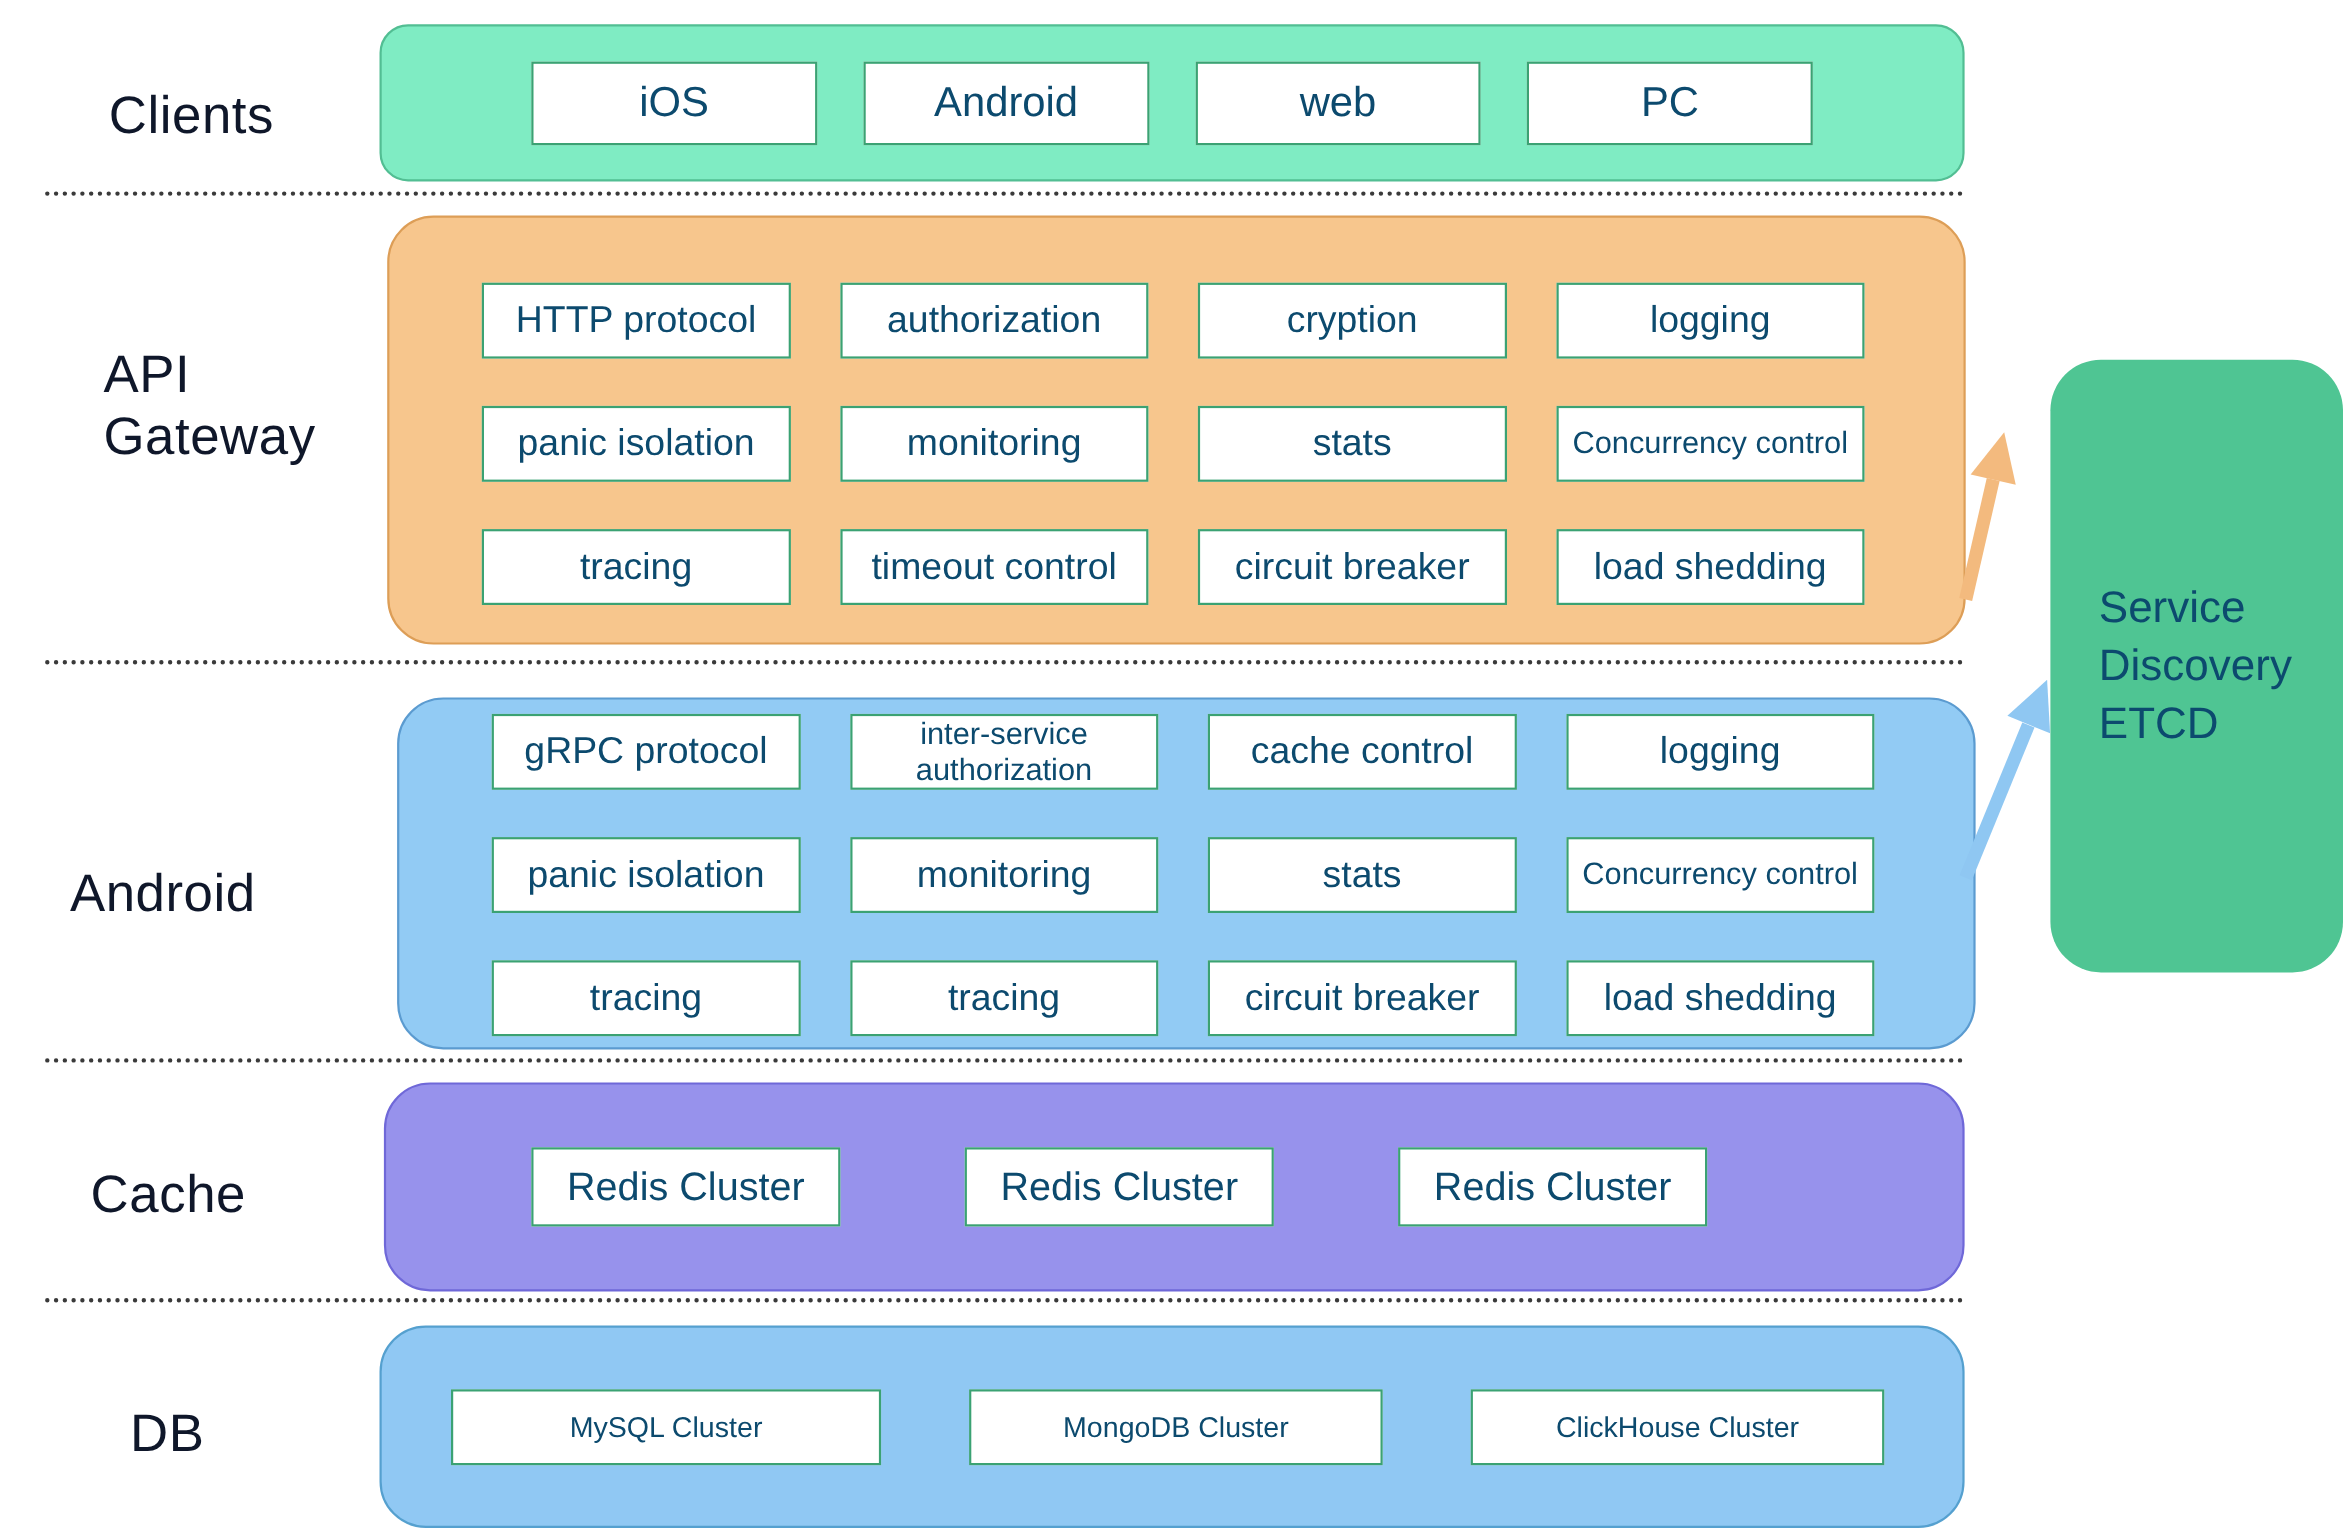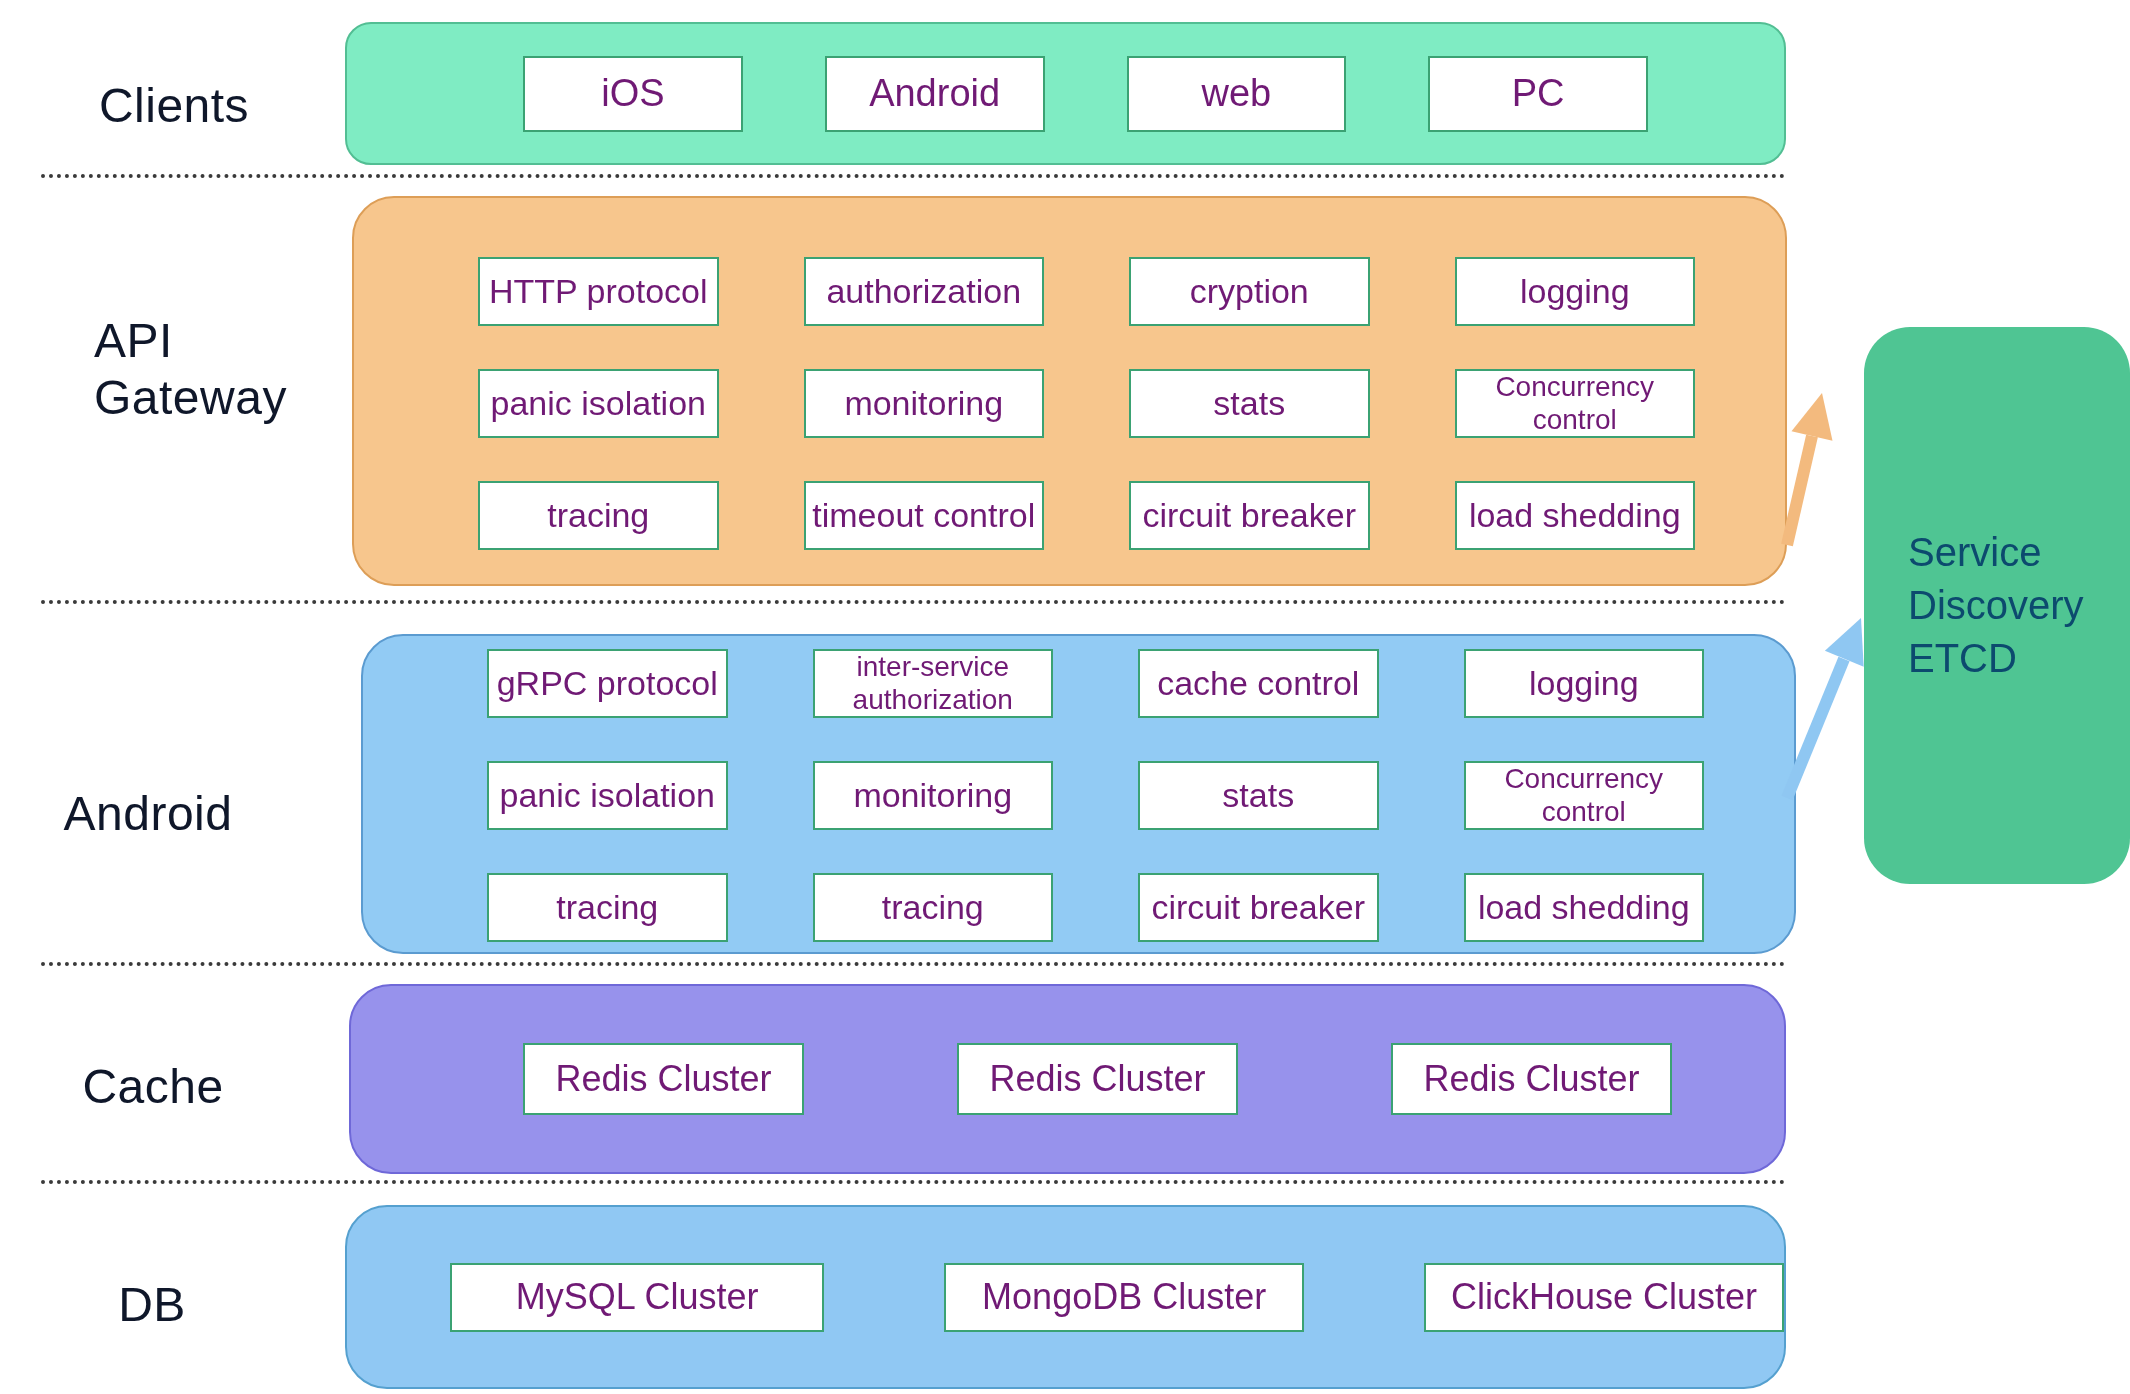--- a/index.html
+++ b/index.html
@@ -74,35 +74,34 @@
   .layer-cache .cell { width: 281px; height: 72px; font-size: 36px; }
 
   .layer-db {
     left: 345px; top: 1205px; width: 1441px; height: 184px;
     background: var(--db-bg, #90c8f3);
     border: 2px solid var(--db-border, #55a0cf);
     border-radius: 42px;
     display: flex; align-items: center;
     padding-left: 63px; gap: 80px;
   }
-  .layer-db .cell { height: 69px; font-size: 36px; }
+  .layer-db .cell { height: 69px; font-size: 26px; }
   .layer-db .cell:nth-child(1) { width: 391px; }
   .layer-db .cell:nth-child(2) { width: 376px; }
   .layer-db .cell:nth-child(3) { width: 376px; }
 
   
   .cell {
     background: #ffffff;
     border: 2px solid var(--cell-border, #3ba273);
     box-sizing: border-box;
     display: flex; align-items: center; justify-content: center;
     text-align: center;
-    color: #701a75;
+    color: #0c4a6e;
     line-height: 1.1;
-    margin-left: 40px;
   }
   .cell.small { font-size: 28px; line-height: 1.15; }
 
   
   .etcd {
     position: absolute;
     left: 1864px; top: 327px; width: 266px; height: 557px;
     background: var(--etcd-bg, #4fc593);
     border-radius: 46px;
     color: #0c4a6e;

